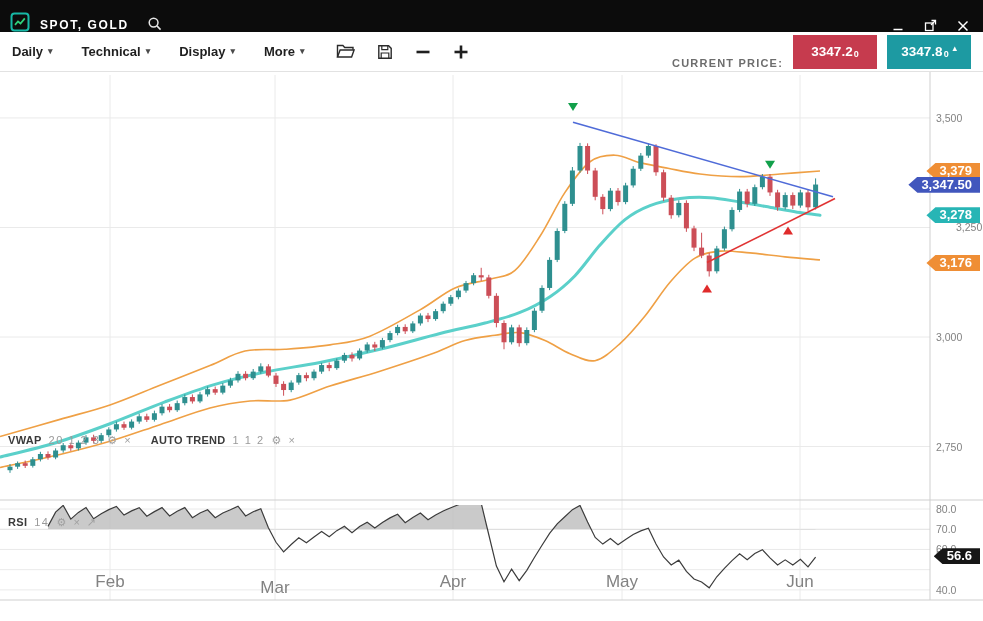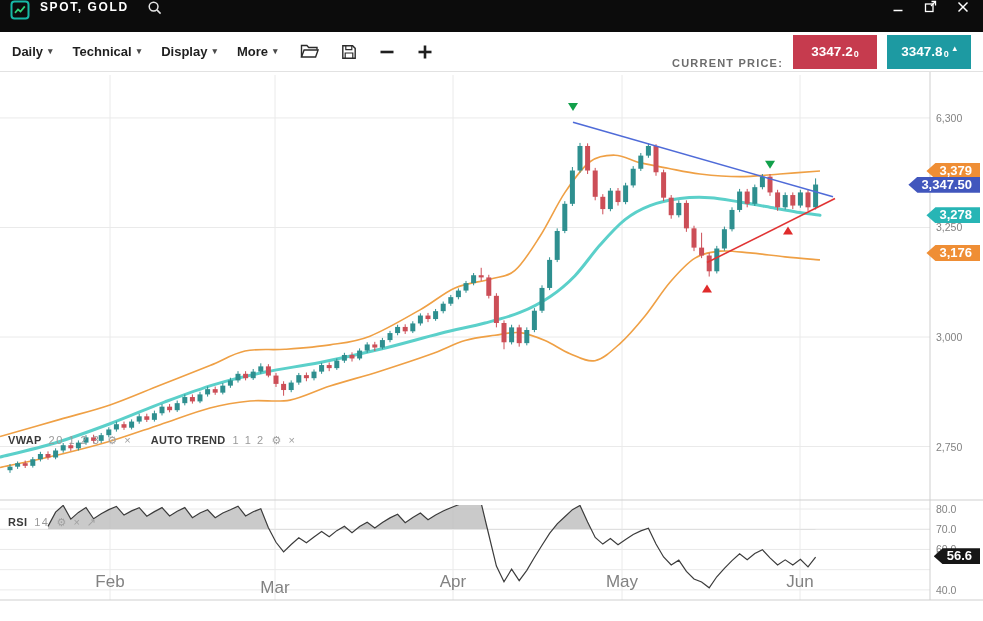--- a/index.html
+++ b/index.html
@@ -1,30 +1,30 @@
 <!DOCTYPE html>
 <html><head>
 <meta charset="utf-8">
 <style>
   *{box-sizing:border-box;margin:0;padding:0}
   html,body{width:983px;height:621px;overflow:hidden;background:#fff;
     font-family:"Liberation Sans",sans-serif;}
 
   
-  .titlebar{height:32px;background:#0c0c0c;display:flex;align-items:flex-start;
+  .titlebar{height:32px;background:#0c0c0c;display:flex;align-items:flex-end;
     padding:0 14px 0 10px;gap:10px}
   .logo{width:20px;height:20px;flex:0 0 auto}
   .symbol{color:#ffffff;font-size:12px;font-weight:700;letter-spacing:1.6px}
   .tb-search{margin-left:8px;cursor:pointer}
   .win-controls{margin-left:auto;display:flex;align-items:center;gap:20px}
   .win-controls svg{cursor:pointer;display:block}
 
   
   .toolbar{height:40px;border-bottom:1px solid #e2e2e2;display:flex;
-    align-items:center;padding:0 12px;gap:20px;background:#fff}
+    align-items:center;padding:0 12px;gap:29px;background:#fff}
   .menu{display:flex;align-items:center;gap:5px;font-size:13px;font-weight:700;
     color:#1f1f1f;cursor:pointer}
   .menu .caret{font-size:9px;color:#4a4a4a;line-height:1}
   .tool-icons{display:flex;align-items:center;gap:22px;margin-left:2px}
   .tool-btn{cursor:pointer;display:flex;align-items:center}
   .price-area{margin-left:auto;display:flex;align-items:flex-end;gap:10px}
   .cp-label{font-size:11px;font-weight:700;color:#6d6d6d;letter-spacing:1.2px}
   .quote{min-width:84px;height:34px;display:flex;align-items:center;
     justify-content:center;color:#fff;font-size:13.5px;font-weight:700;gap:1px}
   .quote .pip{font-size:9px;margin-top:5px}
@@ -400,22 +400,22 @@
       <g clip-path="url(#rsiClip)">
         <path d="M48,454.3677811550152L55.599999999999994,440.152209492635L63.199999999999996,433.36750483558995L70.8,447.1489361702128L78.39999999999999,440.37661767931564L86,435.55904743314466L93.6,446.71703946172033L101.19999999999999,441.70703764320785L108.8,437.6079452462431L116.39999999999999,434.43445435827044L124,443.0864267923056L131.6,438.8912615106768L139.2,435.63938928058957L146.79999999999998,444.1757598870766L154.4,439.6301496310933L162,435.61594779664335L169.6,443.91513255587637L177.2,439.2441743883824L184.79999999999998,435.6150827477793L192.39999999999998,445.6416450331056L200,440.9468170321196L207.6,437.7641520860885L215.2,445.6551876402113L222.79999999999998,440.9722326576759L230.39999999999998,437.7960341410188L238,434.1755530141723L245.6,443.9467746173557L253.2,439.8045400268122L260.79999999999995,436.77648978527753L268.4,455.68067396736376L276,470.28900181424893L283.59999999999997,479.91722275552445L291.2,472.48128797889024L298.8,465.82782009202407L306.4,470.8035278315999L314,464.9043334211505L321.59999999999997,459.51780988414157L329.2,464.8266431347153L336.8,458.6411768151371L344.4,454.33107528732603L352,460.6889560504068L359.59999999999997,454.51279860801344L367.2,450.1874984718756L374.79999999999995,455.9324891902523L382.4,450.4842533067433L390,445.89640592475024L397.59999999999997,442.23527160232106L405.2,450.6960704474635L412.79999999999995,445.56655154324284L420.4,441.02984529248516L428,447.7289458562411L435.59999999999997,442.95927608056456L443.2,438.94206549921836L450.79999999999995,435.72102843689237L458.4,432.75896415022294L466,429.7003495572812L473.59999999999997,426.7888106652586L481.2,431.1997083551155L488.79999999999995,462.75545432871127L496.4,494.0905213187842L504,509.7609968673989L511.59999999999997,497.22473935730363L519.2,508.61218074576027L526.8,498.3692944132357L534.4,485.5257832167586L542,473.2197217705324L549.6,461.34489758061085L557.1999999999999,451.83805532120965L564.8,444.6944335638755L572.4,437.6816780274927L580,433.42167885163667L587.6,450.0353022075459L595.1999999999999,465.486841535684L602.8,472.1000416996476L610.4,466.49791061782054L618,472.7327381497347L625.6,467.47472828710585L633.1999999999999,462.5684103801436L640.8,458.9017354587105L648.4,456.2820195195462L656,471.9459544693866L663.6,484.9689496438681L671.1999999999999,493.032696655769L678.8,488.1426532041306L686.4,499.38437040182544L694,507.0024941111274L701.6,510.0001460849484L709.1999999999999,515.83502582636L716.8,504.7731922007596L724.4,496.341386852053L732,488.6173665061106L739.5999999999999,481.83249124303165L747.1999999999999,487.71142941356516L754.8,481.47491948884056L762.4,477.6993003804669L770,485.8159412060658L777.5999999999999,493.0260332161622L785.1999999999999,487.8595228271778L792.8,493.08615704645854L800.4,487.3302470430988L808,494.89302546283204L815.5999999999999,485.0104731362431L815.5999999999999,457.25531914893617L48,457.25531914893617Z" fill="#bdbdbd" opacity="0.8" clip-path="url(#obClip)"></path>
         <path d="M48,454.3677811550152L55.599999999999994,440.152209492635L63.199999999999996,433.36750483558995L70.8,447.1489361702128L78.39999999999999,440.37661767931564L86,435.55904743314466L93.6,446.71703946172033L101.19999999999999,441.70703764320785L108.8,437.6079452462431L116.39999999999999,434.43445435827044L124,443.0864267923056L131.6,438.8912615106768L139.2,435.63938928058957L146.79999999999998,444.1757598870766L154.4,439.6301496310933L162,435.61594779664335L169.6,443.91513255587637L177.2,439.2441743883824L184.79999999999998,435.6150827477793L192.39999999999998,445.6416450331056L200,440.9468170321196L207.6,437.7641520860885L215.2,445.6551876402113L222.79999999999998,440.9722326576759L230.39999999999998,437.7960341410188L238,434.1755530141723L245.6,443.9467746173557L253.2,439.8045400268122L260.79999999999995,436.77648978527753L268.4,455.68067396736376L276,470.28900181424893L283.59999999999997,479.91722275552445L291.2,472.48128797889024L298.8,465.82782009202407L306.4,470.8035278315999L314,464.9043334211505L321.59999999999997,459.51780988414157L329.2,464.8266431347153L336.8,458.6411768151371L344.4,454.33107528732603L352,460.6889560504068L359.59999999999997,454.51279860801344L367.2,450.1874984718756L374.79999999999995,455.9324891902523L382.4,450.4842533067433L390,445.89640592475024L397.59999999999997,442.23527160232106L405.2,450.6960704474635L412.79999999999995,445.56655154324284L420.4,441.02984529248516L428,447.7289458562411L435.59999999999997,442.95927608056456L443.2,438.94206549921836L450.79999999999995,435.72102843689237L458.4,432.75896415022294L466,429.7003495572812L473.59999999999997,426.7888106652586L481.2,431.1997083551155L488.79999999999995,462.75545432871127L496.4,494.0905213187842L504,509.7609968673989L511.59999999999997,497.22473935730363L519.2,508.61218074576027L526.8,498.3692944132357L534.4,485.5257832167586L542,473.2197217705324L549.6,461.34489758061085L557.1999999999999,451.83805532120965L564.8,444.6944335638755L572.4,437.6816780274927L580,433.42167885163667L587.6,450.0353022075459L595.1999999999999,465.486841535684L602.8,472.1000416996476L610.4,466.49791061782054L618,472.7327381497347L625.6,467.47472828710585L633.1999999999999,462.5684103801436L640.8,458.9017354587105L648.4,456.2820195195462L656,471.9459544693866L663.6,484.9689496438681L671.1999999999999,493.032696655769L678.8,488.1426532041306L686.4,499.38437040182544L694,507.0024941111274L701.6,510.0001460849484L709.1999999999999,515.83502582636L716.8,504.7731922007596L724.4,496.341386852053L732,488.6173665061106L739.5999999999999,481.83249124303165L747.1999999999999,487.71142941356516L754.8,481.47491948884056L762.4,477.6993003804669L770,485.8159412060658L777.5999999999999,493.0260332161622L785.1999999999999,487.8595228271778L792.8,493.08615704645854L800.4,487.3302470430988L808,494.89302546283204L815.5999999999999,485.0104731362431" fill="none" stroke="#3c3c3c" stroke-width="1.2"></path>
       </g>
       <line x1="0" y1="428" x2="983" y2="428" stroke="#cfcfcf"></line>
       <line x1="0" y1="528" x2="983" y2="528" stroke="#cfcfcf"></line>
       <line x1="930" y1="0" x2="930" y2="528" stroke="#cfcfcf"></line>
     </svg>
 
   <div class="axis-layer" id="yticks">
-      <div class="ytick" style="top: 45.9381px;">6,300</div>
-      <div class="ytick" style="top: 155.474px;">3,250</div>
+      <div class="ytick" style="top: 45.9381px;">3,500</div>
+      <div class="ytick" style="top: 155.474px; margin-left: 20px;">3,250</div>
       <div class="ytick" style="top: 265.01px;">3,000</div>
       <div class="ytick" style="top: 374.546px;">2,750</div>
     </div>
   <div class="axis-layer" id="rticks">
       <div class="rtick" style="top: 437.043px;">80.0</div>
       <div class="rtick" style="top: 457.255px;">70.0</div>
       <div class="rtick" style="top: 477.468px;">60.0</div>
       <div class="rtick" style="top: 483px;">50.0</div>
       <div class="rtick" style="top: 517.894px;">40.0</div>
     </div>
@@ -423,21 +423,21 @@
       <div class="xtick" style="left: 110px;">Feb</div>
       <div class="xtick" style="left: 275px; margin-top: 6px;">Mar</div>
       <div class="xtick" style="left: 453px;">Apr</div>
       <div class="xtick" style="left: 622px;">May</div>
       <div class="xtick" style="left: 800px;">Jun</div>
     </div>
 
   <div class="badge upper" id="b-upper" style="top: 90.9536px;">3,379</div>
   <div class="badge priceb" id="b-price" style="top: 104.755px;">3,347.50</div>
   <div class="badge vwapb" id="b-vwap" style="top: 135.206px;">3,278</div>
-  <div class="badge lower" id="b-lower" style="top: 173px;">3,176</div>
+  <div class="badge lower" id="b-lower" style="top: 183px;">3,176</div>
   <div class="badge rsib" id="b-rsi" style="top: 476.34px;">56.6</div>
 
   <div class="legend legend-main">
     <span class="lg-group">
       <span class="lg-name">VWAP</span>
       <span class="lg-params">20 1 2 3</span>
       <span class="lg-icon">⚙</span>
       <span class="lg-icon">×</span>
     </span>
     <span class="lg-group">

